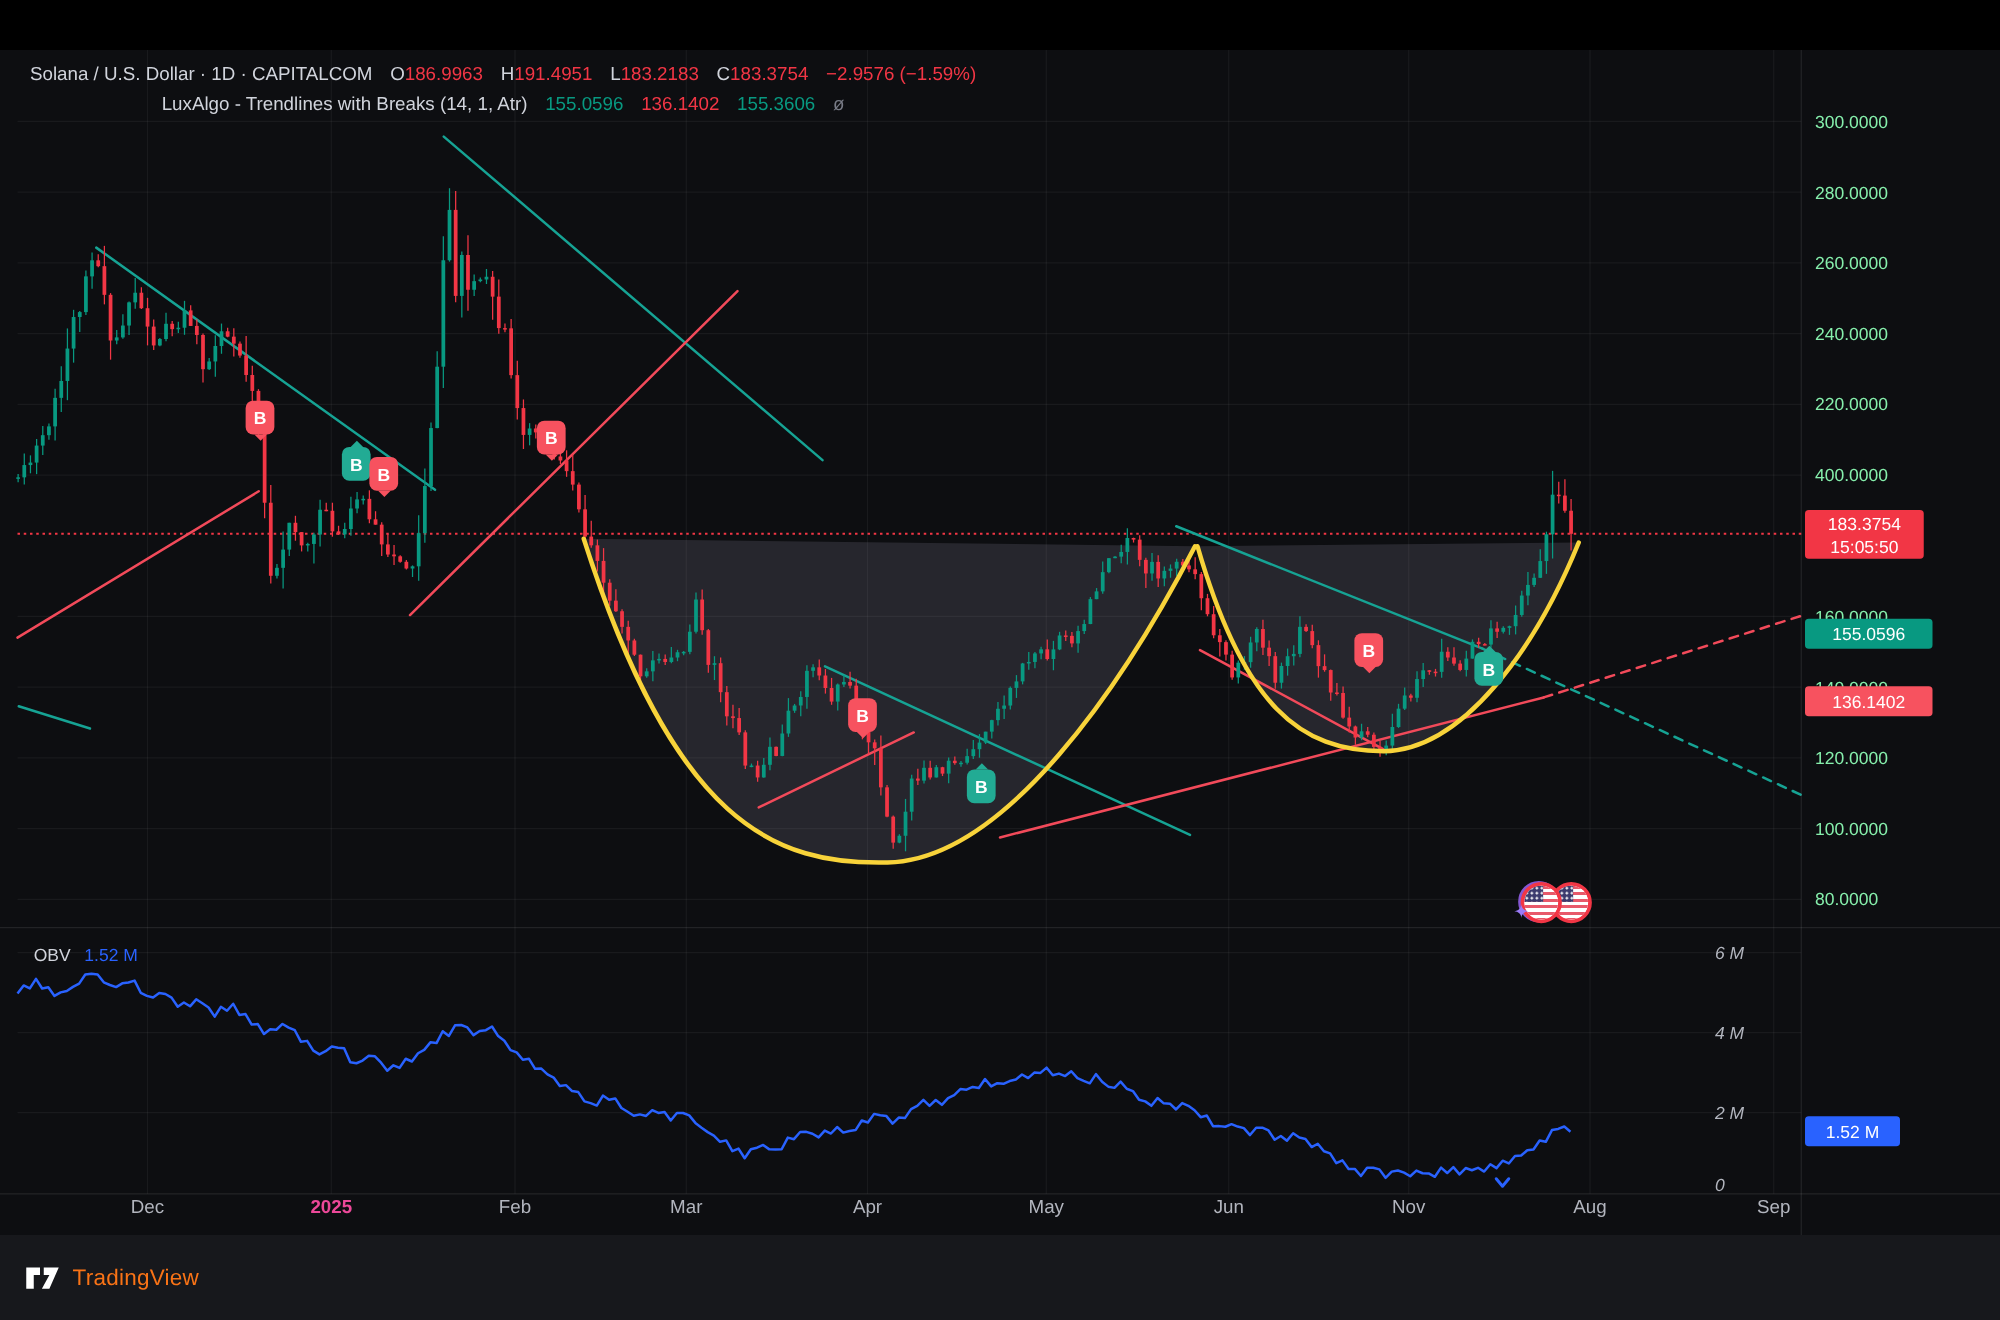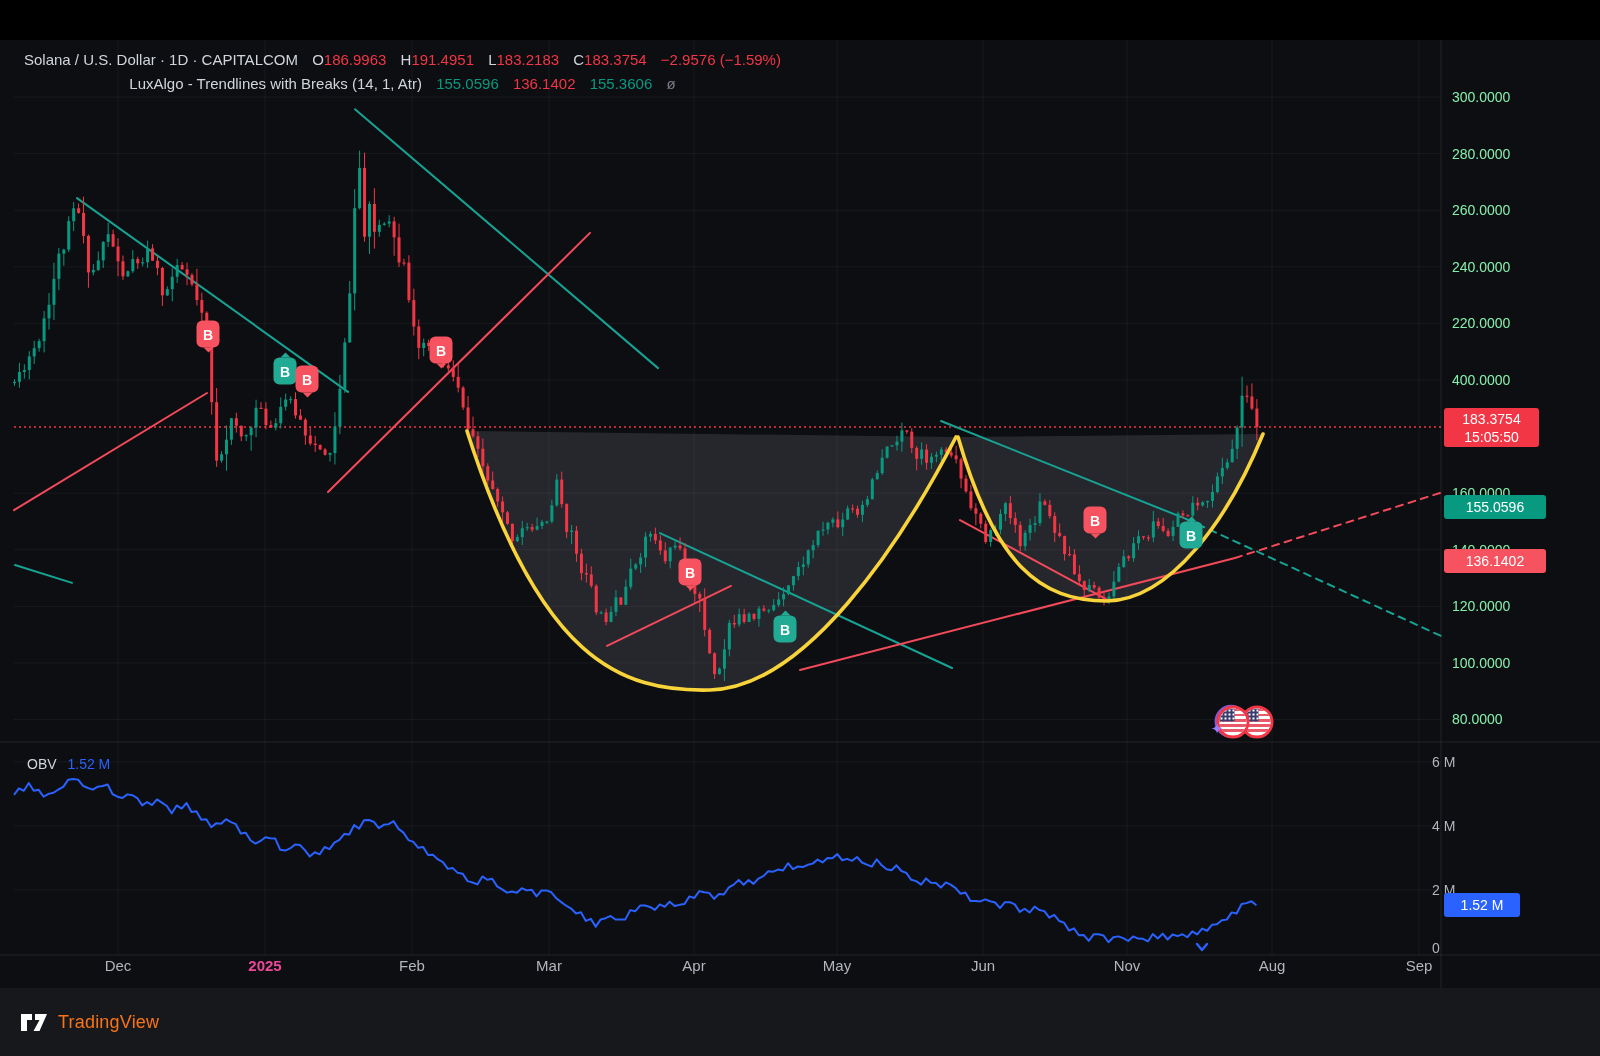--- a/index.html
+++ b/index.html
@@ -9,21 +9,21 @@
   #titlebar{position:absolute;left:0;top:0;width:1600px;height:40px;background:#030303;
             color:#e9eaec;font-size:15px;display:flex;align-items:center;padding-left:17px;letter-spacing:.1px;}
   #widget{position:absolute;left:0;top:40px;width:1600px;height:948px;background:#0d0e11;}
   #plot-svg{position:absolute;left:0;top:0;}
   .legend{position:absolute;left:24px;top:11px;z-index:30;}
   .lrow{font-size:15px;color:#d1d4dc;white-space:nowrap;text-align:center;}
   .lrow + .lrow{margin-top:7px;}
   .lrow .gap{display:inline-block;width:10px;}
   .red{color:#f23645;} .teal{color:#089981;} .gray{color:#787b86;}
   .axis-label{position:absolute;color:#86efac;font-size:14px;transform:translateY(-50%);left:1452px;z-index:5;}
-  .obv-axis-label{position:absolute;color:#b2b5be;font-size:14px;transform:translateY(-50%);left:1432px;z-index:5;}
+  .obv-axis-label{position:absolute;color:#b2b5be;font-size:14px;transform:translateY(-50%);left:1372px;z-index:5;font-style:italic;}
   .month-label{position:absolute;color:#b2b5be;font-size:15px;transform:translateX(-50%);top:917px;z-index:5;}
   .month-label.bold{color:#ec4899;font-weight:700;}
   .badge{position:absolute;left:1444px;color:#fff;font-size:14px;border-radius:3px;z-index:20;
          display:flex;flex-direction:column;align-items:center;justify-content:center;line-height:18px;}
   #badge-last{width:95px;height:39px;}
   #badge-teal{width:102px;height:24px;}
   #badge-red{width:102px;height:24px;}
   #badge-obv{width:76px;height:24px;}
   .bmark{position:absolute;width:23px;height:27px;border-radius:6px;color:#fff;font-size:14px;font-weight:700;
          display:flex;align-items:center;justify-content:center;transform:translate(-50%,-50%);z-index:15;}

